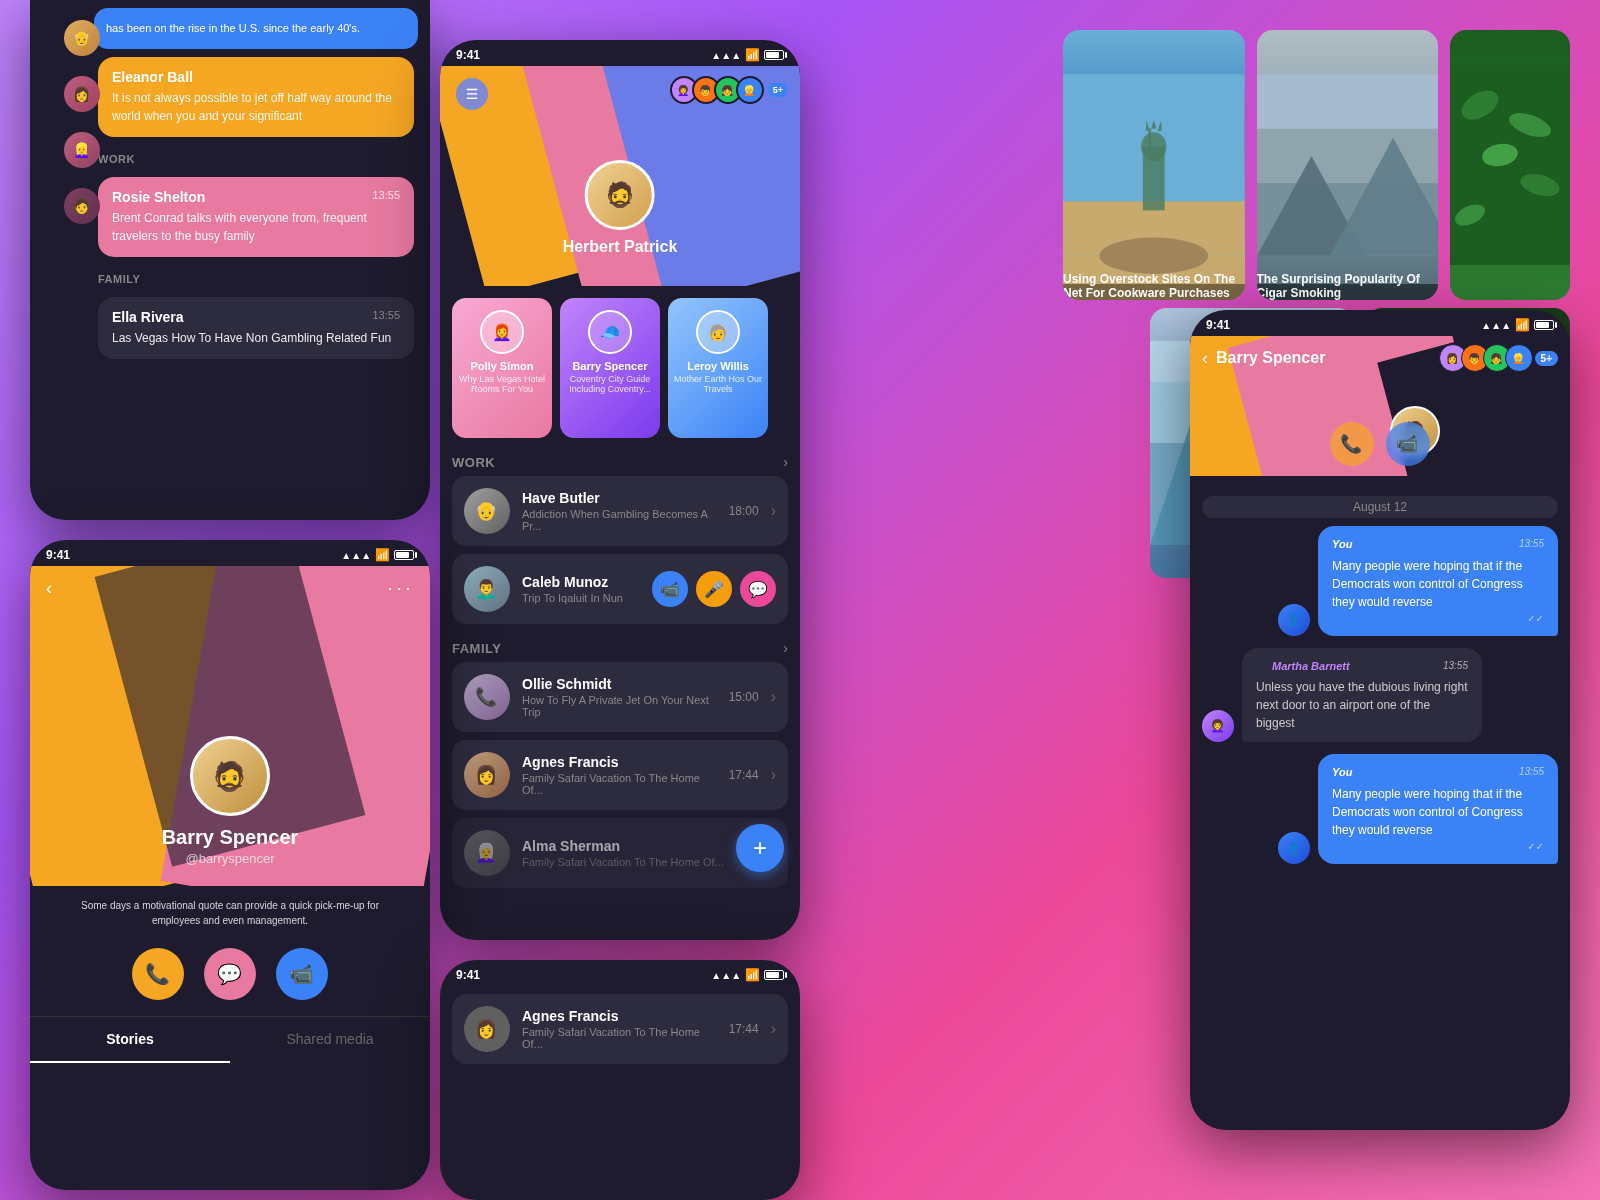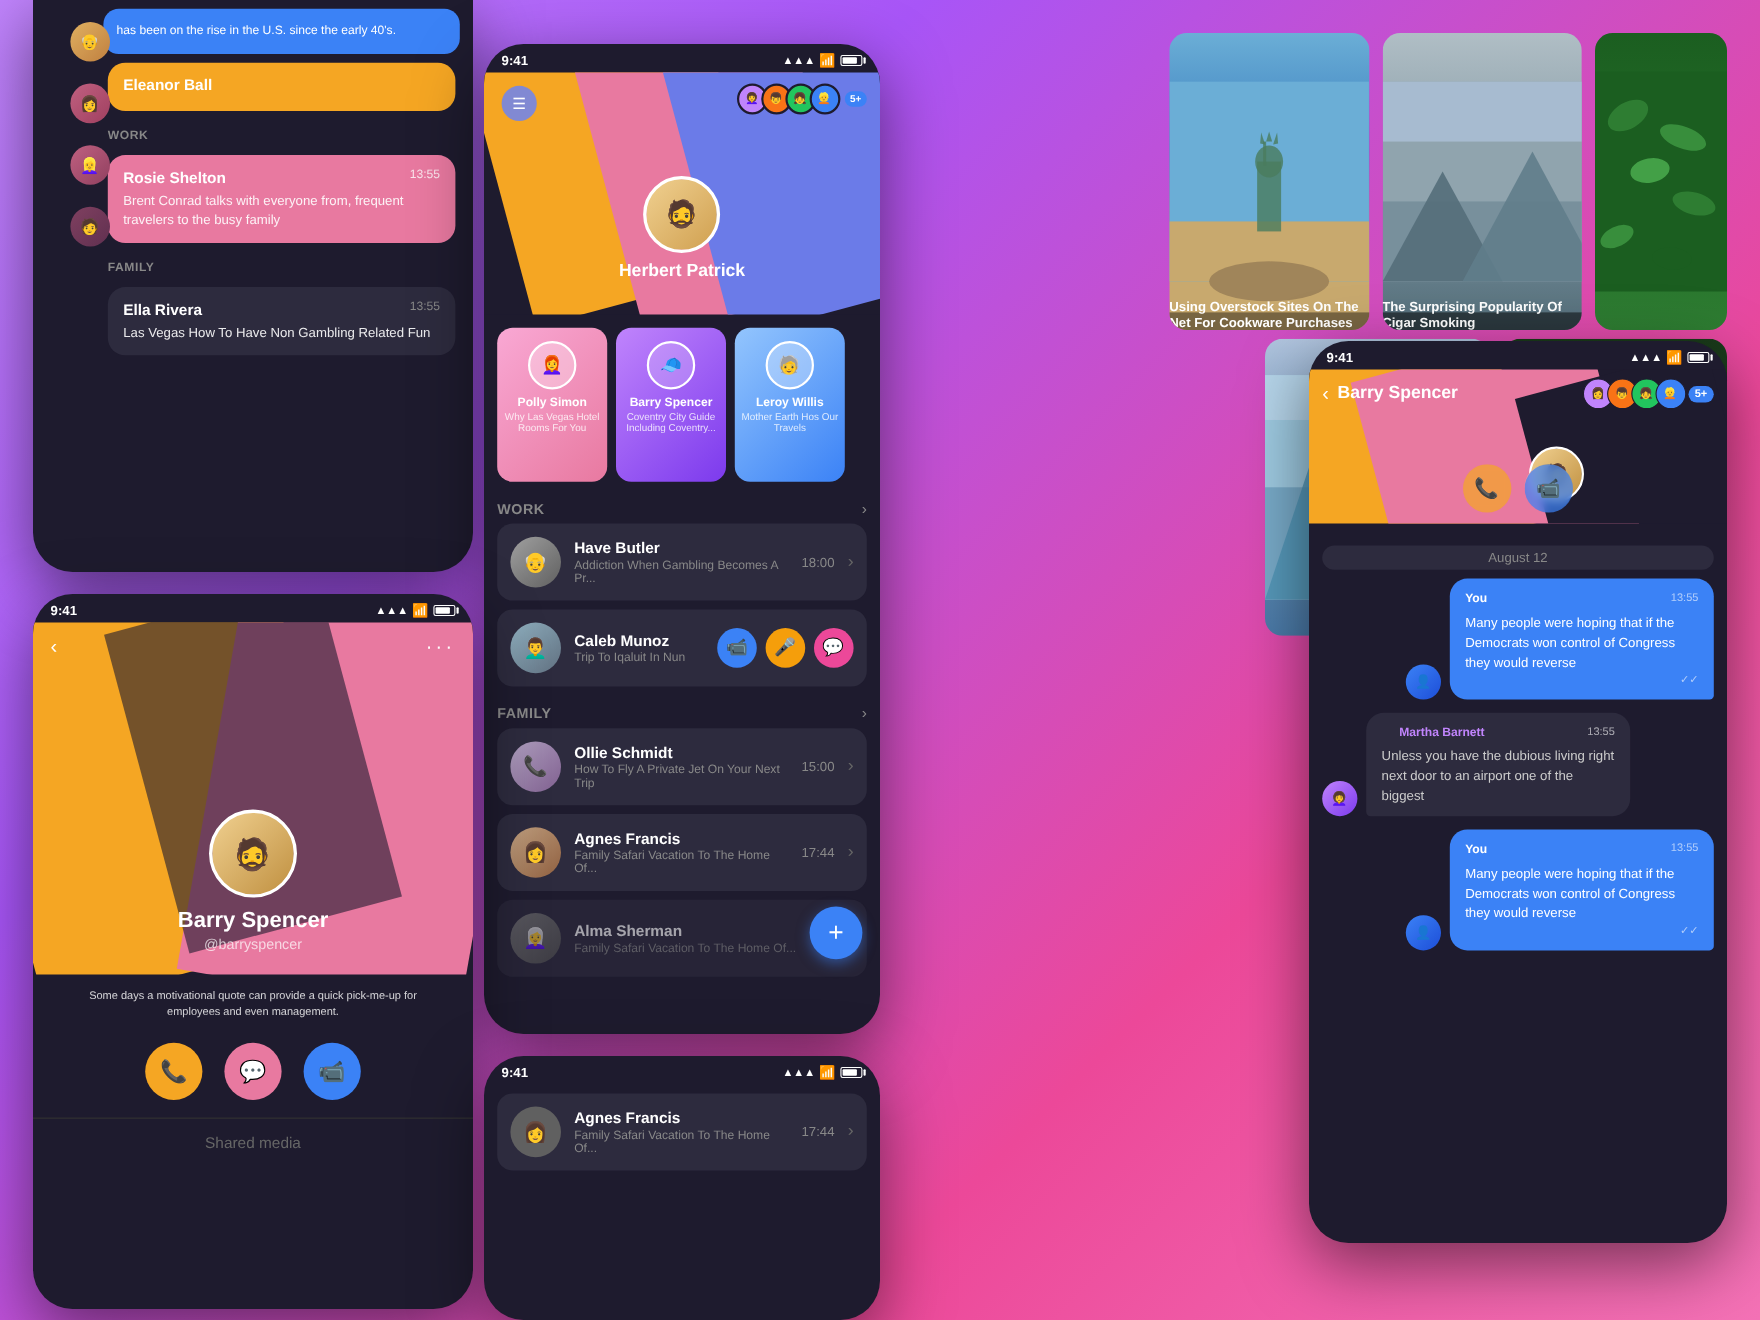--- a/index.html
+++ b/index.html
@@ -469,20 +469,21 @@
       border-bottom-right-radius: 4px;
     }
     .chat-bubble.recv-bubble {
       background: #2d2b3e;
       color: #ccc;
       border-bottom-left-radius: 4px;
     }
     .chat-meta {
       display: flex; justify-content: space-between;
       margin-bottom: 4px;
+      font-style: italic;
     }
     .chat-sender { font-size: 11px; font-weight: 600; color: #fff; }
     .chat-time { font-size: 10px; color: rgba(255,255,255,0.6); }
     .chat-avatar {
       width: 32px; height: 32px;
       border-radius: 50%;
       background: #555;
       flex-shrink: 0;
       align-self: flex-end;
       display: flex; align-items: center; justify-content: center;
@@ -652,20 +653,21 @@
   </div>
 
   <div style="margin-left:52px;">
 
     <div style="background:#3b82f6;border-radius:14px;padding:12px;margin:8px 12px 4px;font-size:11px;color:#fff;line-height:1.5;">
       has been on the rise in the U.S. since the early 40's.
     </div>
 
     <div class="bubble-msg bubble-yellow">
       <div class="bubble-name">Eleanor Ball</div>
+      <div class="bubble-text">It is not always possible to jet off half way around the world when you and your significant</div>
     </div>
 
     <div class="section-label">WORK</div>
 
     <div class="bubble-msg bubble-pink">
       <div class="bubble-name-row">
         <div class="bubble-name">Rosie Shelton</div>
         <div style="font-size:11px;color:rgba(255,255,255,0.8);">13:55</div>
       </div>
       <div class="bubble-text">Brent Conrad talks with everyone from, frequent travelers to the busy family</div>
@@ -845,20 +847,21 @@
 
   <div class="p3-bio">Some days a motivational quote can provide a quick pick-me-up for employees and even management.</div>
 
   <div class="p3-actions">
     <div class="p3-action-btn p3-orange">📞</div>
     <div class="p3-action-btn p3-pink-btn">💬</div>
     <div class="p3-action-btn p3-blue">📹</div>
   </div>
 
   <div class="p3-tabs">
+    <div class="p3-tab p3-tab-active">Stories</div>
     <div class="p3-tab p3-tab-inactive">Shared media</div>
   </div>
 </div>
 
 <div id="phone4" class="phone">
 
   <div class="status-bar">
     <span>9:41</span>
     <div class="status-icons">
       <span class="signal-icon">▲▲▲</span>

